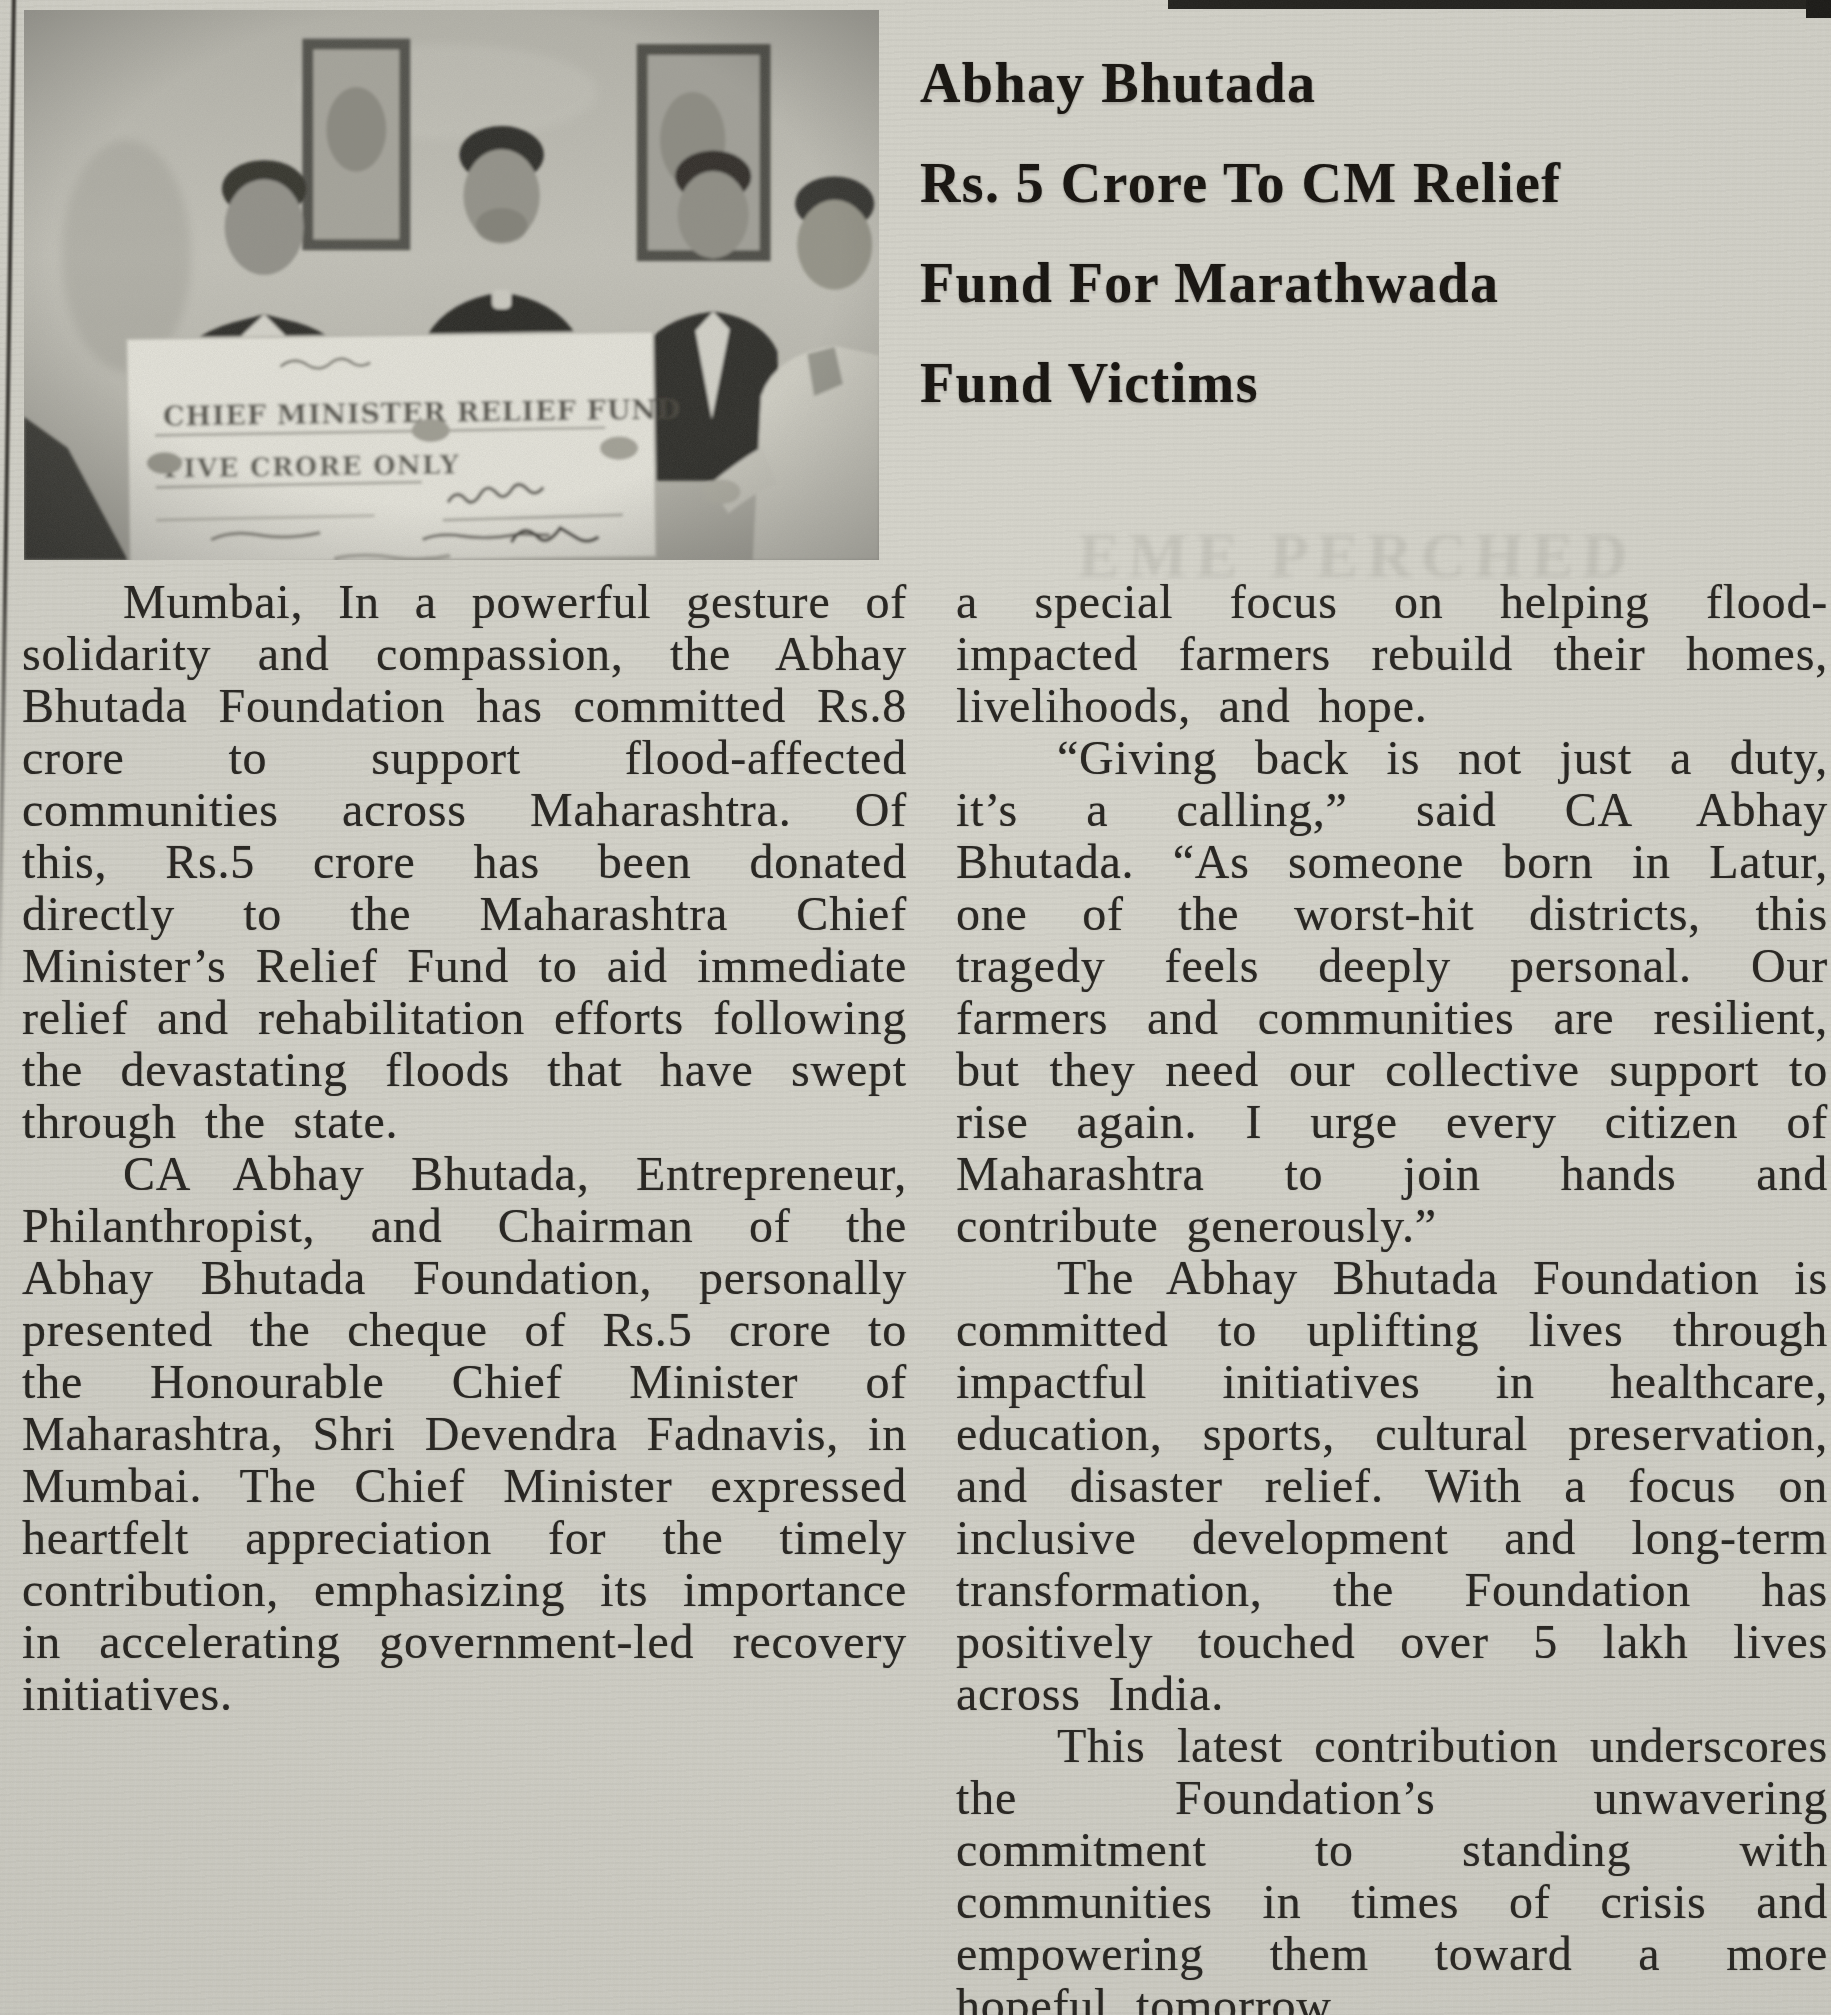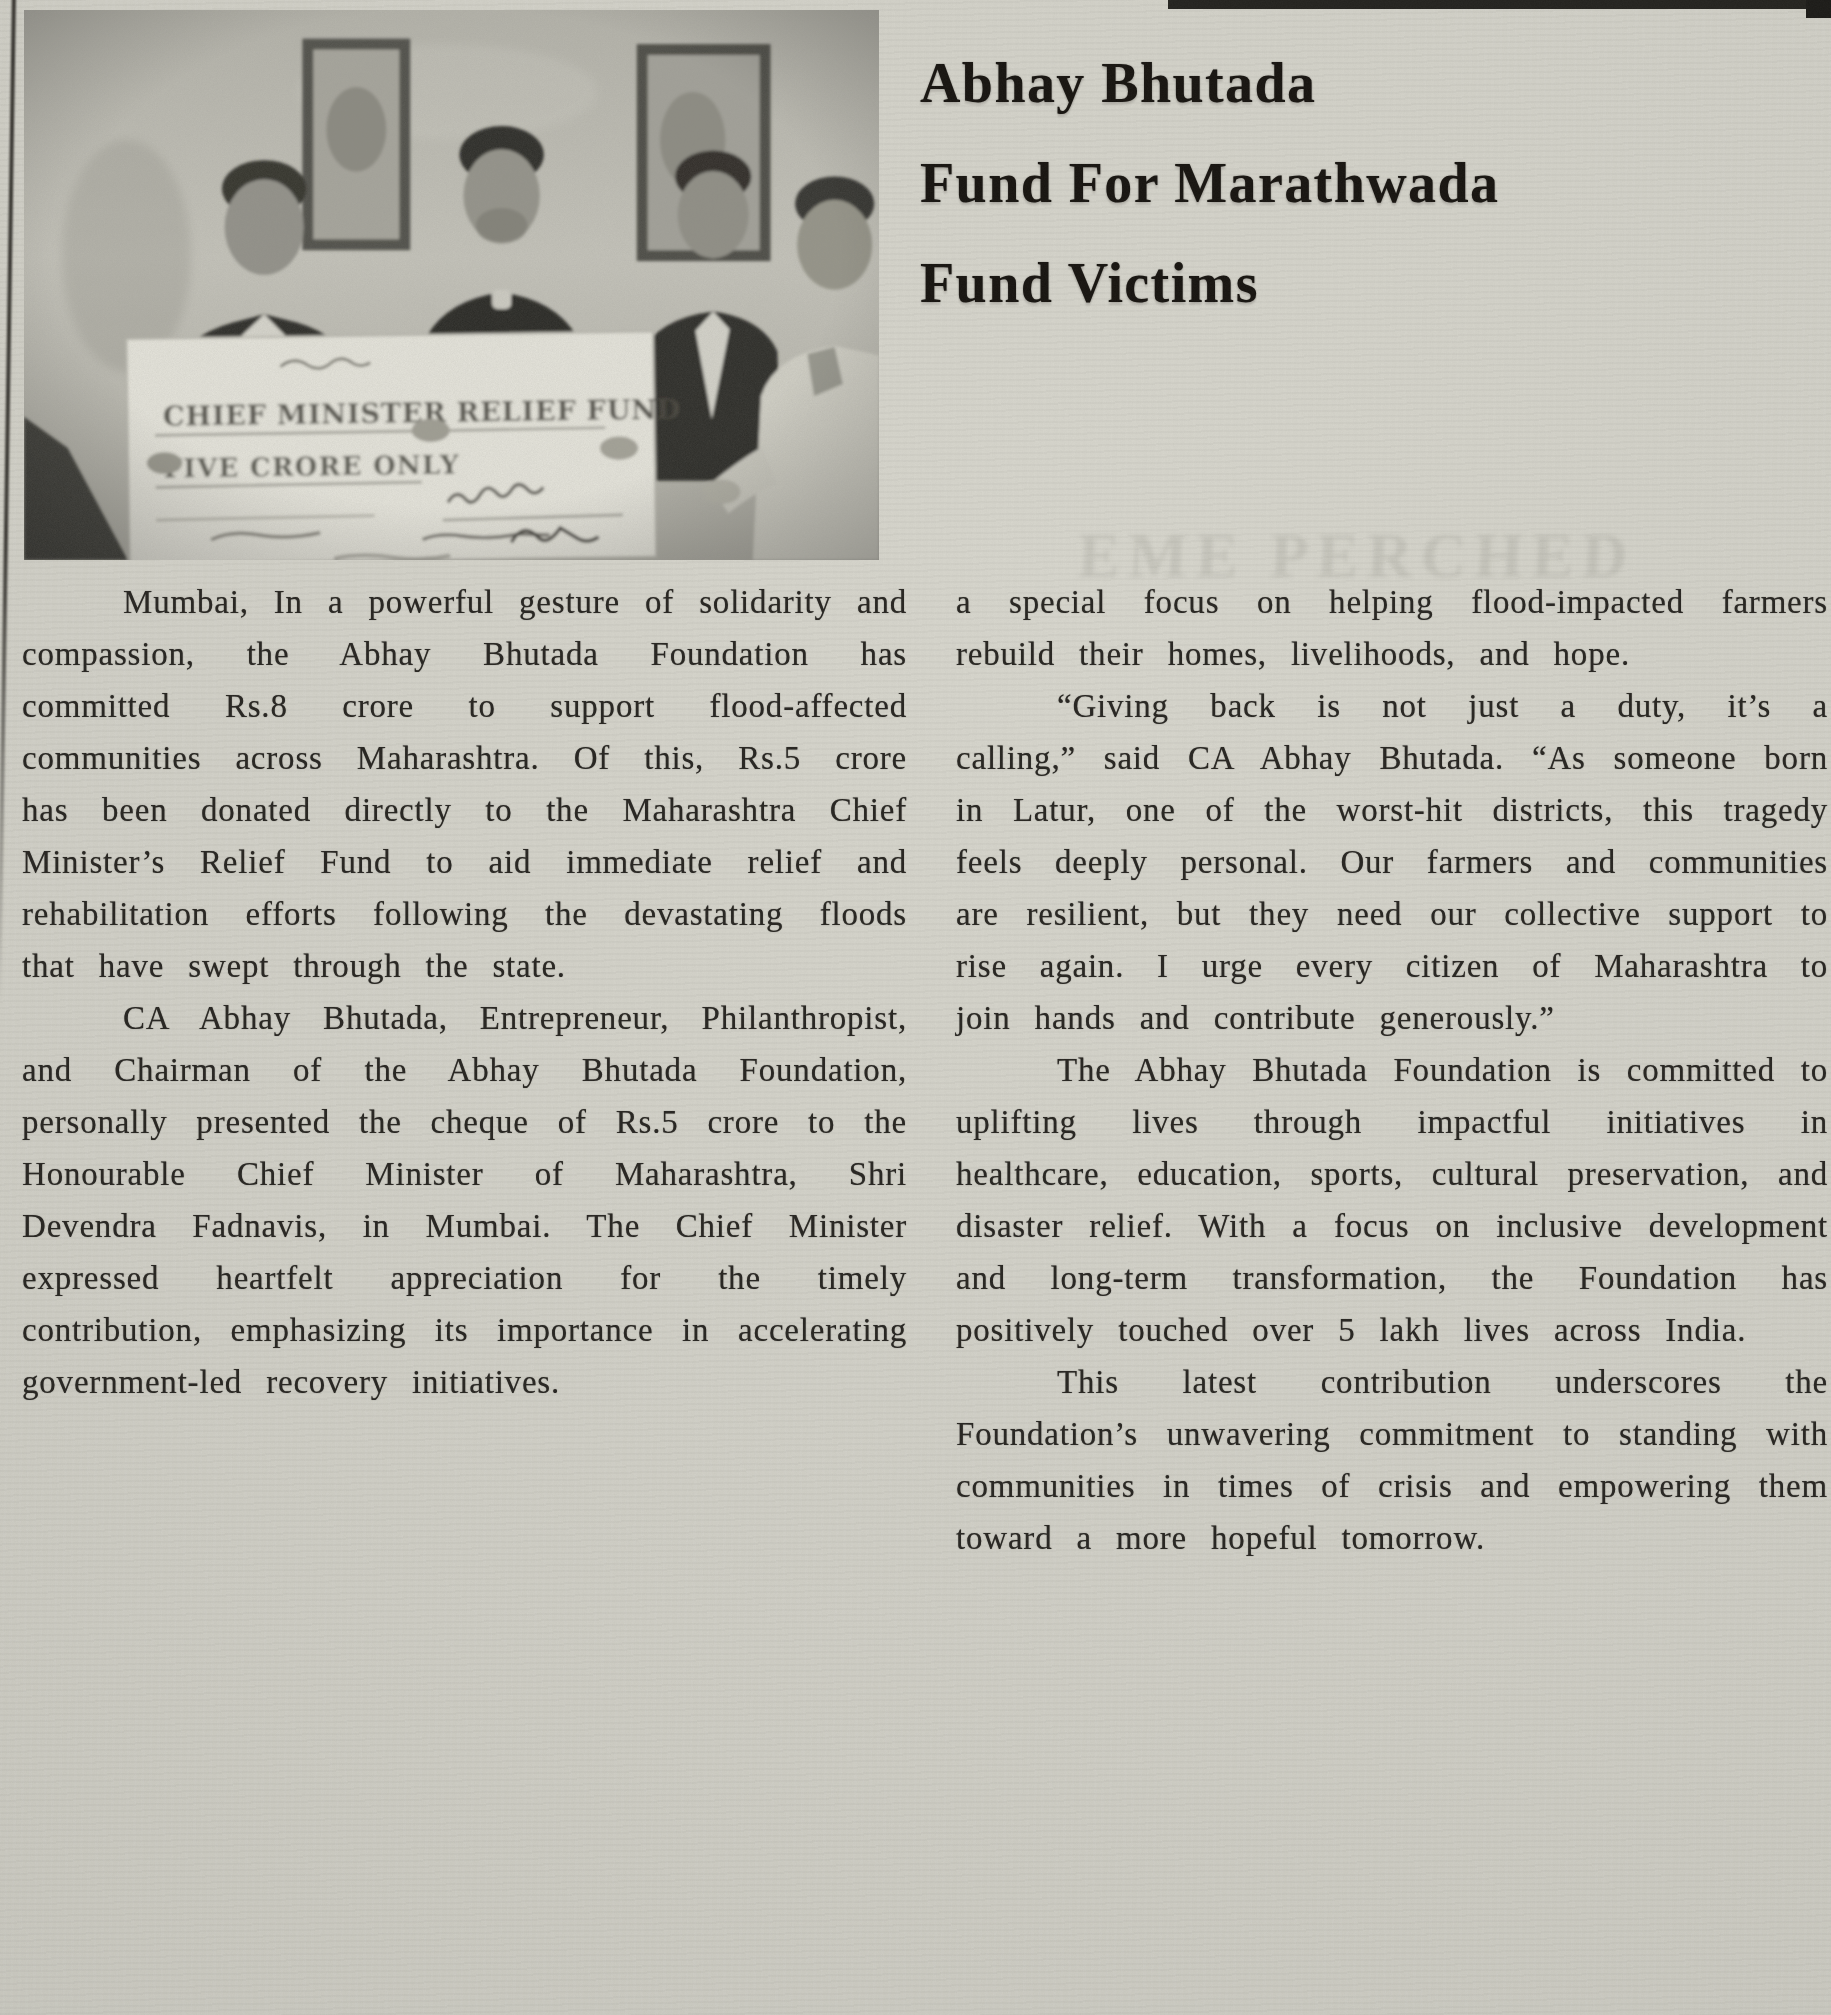--- a/index.html
+++ b/index.html
@@ -28,21 +28,21 @@
     font-weight:700;font-size:56px;line-height:100px;letter-spacing:1.4px;color:#16130f;
     text-shadow:0 0 1.4px rgba(22,19,15,.45), 0 2.7px 2px rgba(22,19,15,.12);
   }
   .headline .hl{display:block;white-space:nowrap;}
   .ghost{
     position:absolute;left:1078px;top:520px;width:750px;
     font-weight:700;font-size:63px;letter-spacing:8.2px;color:rgba(60,58,52,.10);
     filter:blur(2px);transform:skewX(-2deg);pointer-events:none;
   }
   .col{
-    position:absolute;top:576px;font-size:33px;line-height:52px;
+    position:absolute;top:576px;font-size:48px;line-height:52px;
     text-align:justify;word-spacing:15px;letter-spacing:0.8px;color:#262420;
     text-shadow:0 0 1.1px rgba(38,36,32,.55);
   }
   .col.left{left:22px;width:885px;}
   .col.right{left:956px;width:872px;}
   .para{margin:0;}
   .para.indent{text-indent:101px;}
   .grain{position:absolute;inset:0;width:100%;height:100%;opacity:.10;pointer-events:none;}
 </style>
 </head>
@@ -150,20 +150,21 @@
         <ellipse cx="1022" cy="706" rx="28" ry="18" fill="#b5b4a9"></ellipse>
       </g>
 
       <rect width="1253" height="806" fill="url(#vig)"></rect>
       <rect width="1253" height="806" filter="url(#grainF)" opacity="0.20"></rect>
     </svg>
   </figure>
 
   <h1 class="headline">
     <span class="hl">Abhay Bhutada</span>
+    <span class="hl">Rs. 5 Crore To CM Relief</span>
     <span class="hl">Fund For Marathwada</span>
     <span class="hl">Fund Victims</span>
   </h1>
 
   <div class="ghost">EME PERCHED</div>
 
   <section class="col left">
     <p class="para indent">Mumbai, In a powerful gesture of solidarity and compassion, the Abhay Bhutada Foundation has committed Rs.8 crore to support flood-affected communities across Maharashtra. Of this, Rs.5 crore has been donated directly to the Maharashtra Chief Minister’s Relief Fund to aid immediate relief and rehabilitation efforts following the devastating floods that have swept through the state.</p>
     <p class="para indent">CA Abhay Bhutada, Entrepreneur, Philanthropist, and Chairman of the Abhay Bhutada Foundation, personally presented the cheque of Rs.5 crore to the Honourable Chief Minister of Maharashtra, Shri Devendra Fadnavis, in Mumbai. The Chief Minister expressed heartfelt appreciation for the timely contribution, emphasizing its importance in accelerating government-led recovery initiatives.</p>
   </section>

